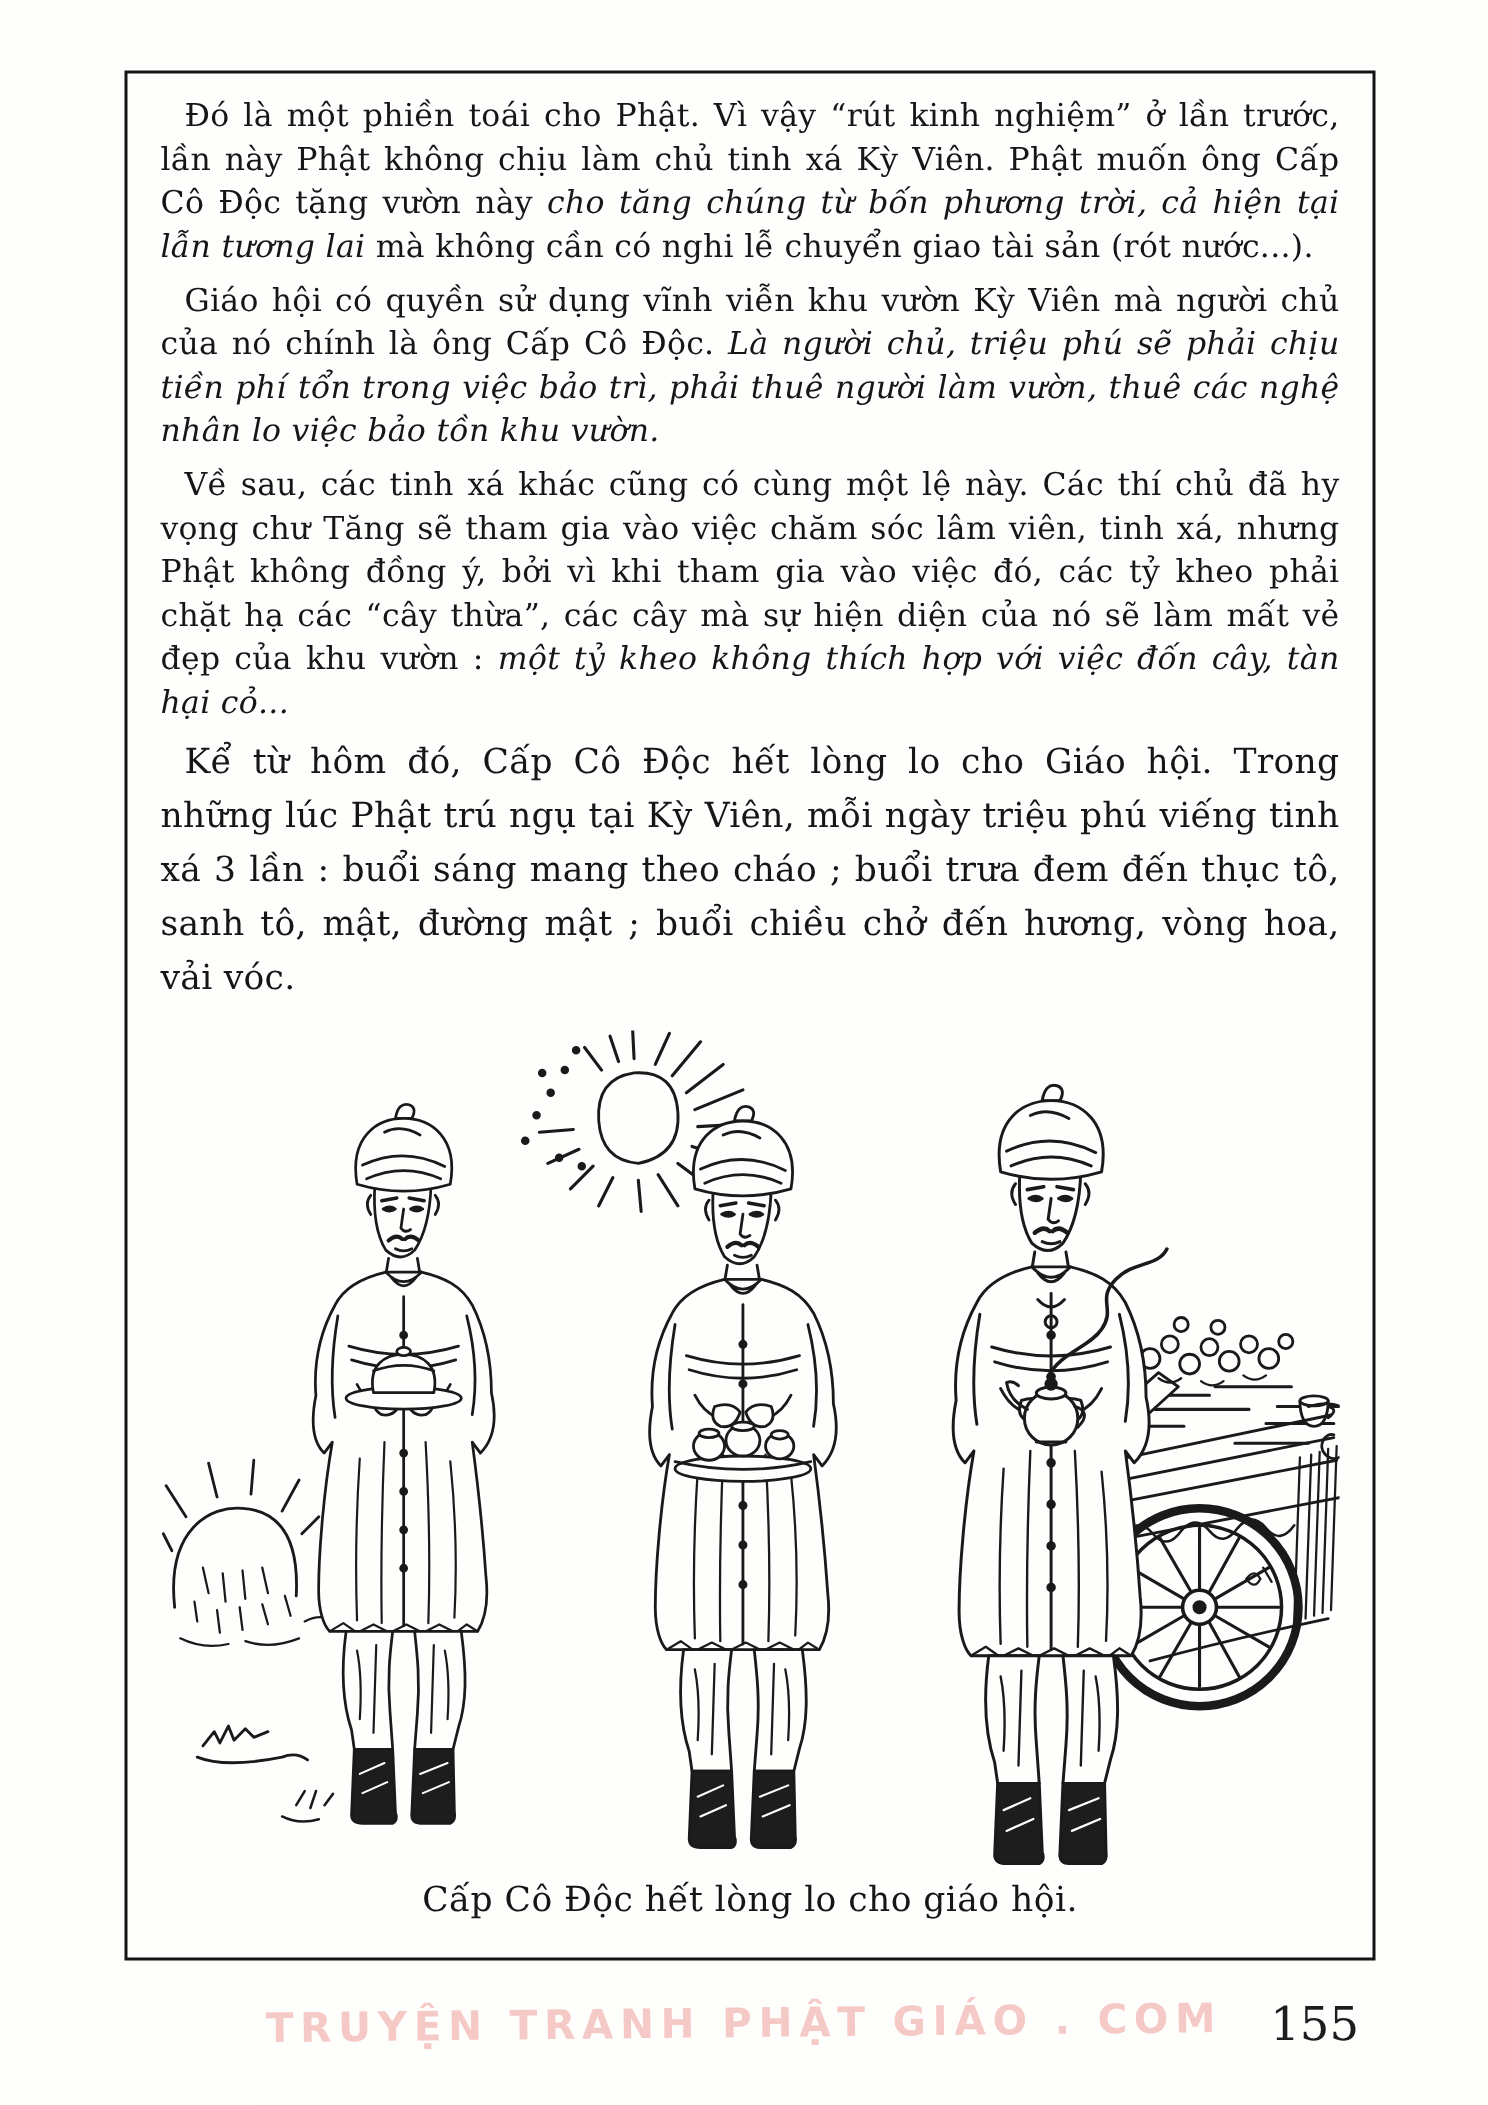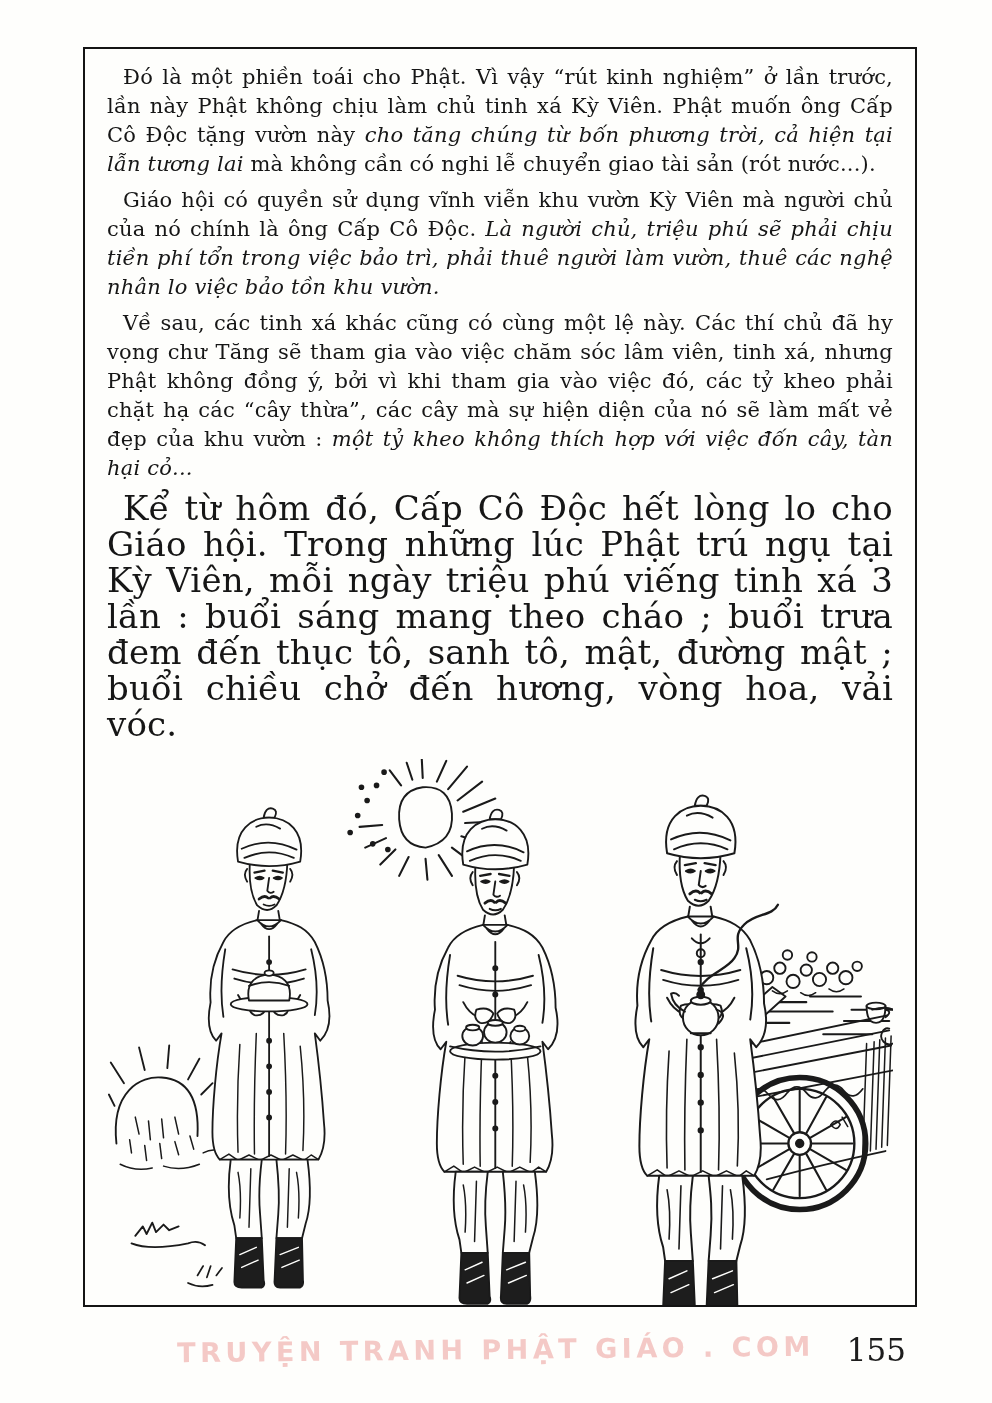--- a/index.html
+++ b/index.html
@@ -27,21 +27,21 @@
   .para {
     font-size: 21px;
     line-height: 29px;
     text-align: justify;
     text-indent: 16px;
     margin-bottom: 7px;
     letter-spacing: 0.2px;
   }
   .para em { font-style: italic; }
   .para-large {
-    font-size: 34px;
+    font-size: 23px;
     line-height: 36px;
     margin-top: 3px;
     margin-bottom: 17px;
   }
   .illustration-wrap { width: 100%; margin-top: 4px; }
   .illustration-wrap svg { display: block; width: 100%; height: auto; }
   .caption {
     text-align: center;
     font-size: 23px;
     margin-top: 2px;
@@ -231,19 +231,20 @@
             <path d="M-16,200 Q-28,194 -30,182 Q-26,180 -22,184"></path>
             <ellipse cx="0" cy="189" rx="10" ry="4" fill="#fefefc"></ellipse>
             <circle cx="0" cy="183" r="3.5" fill="#1a1a1a"></circle>
             <path d="M16,198 q12,4 2,14"></path>
           </g>
 
         </g>
       </svg>
     </div>
 
+    <div class="caption">Cấp Cô Độc hết lòng lo cho giáo hội.</div>
 
   </div>
 
   <div class="watermark">TRUYỆN TRANH PHẬT GIÁO . COM</div>
   <div class="page-number">155</div>
 
 </div>
 
 </body></html>

